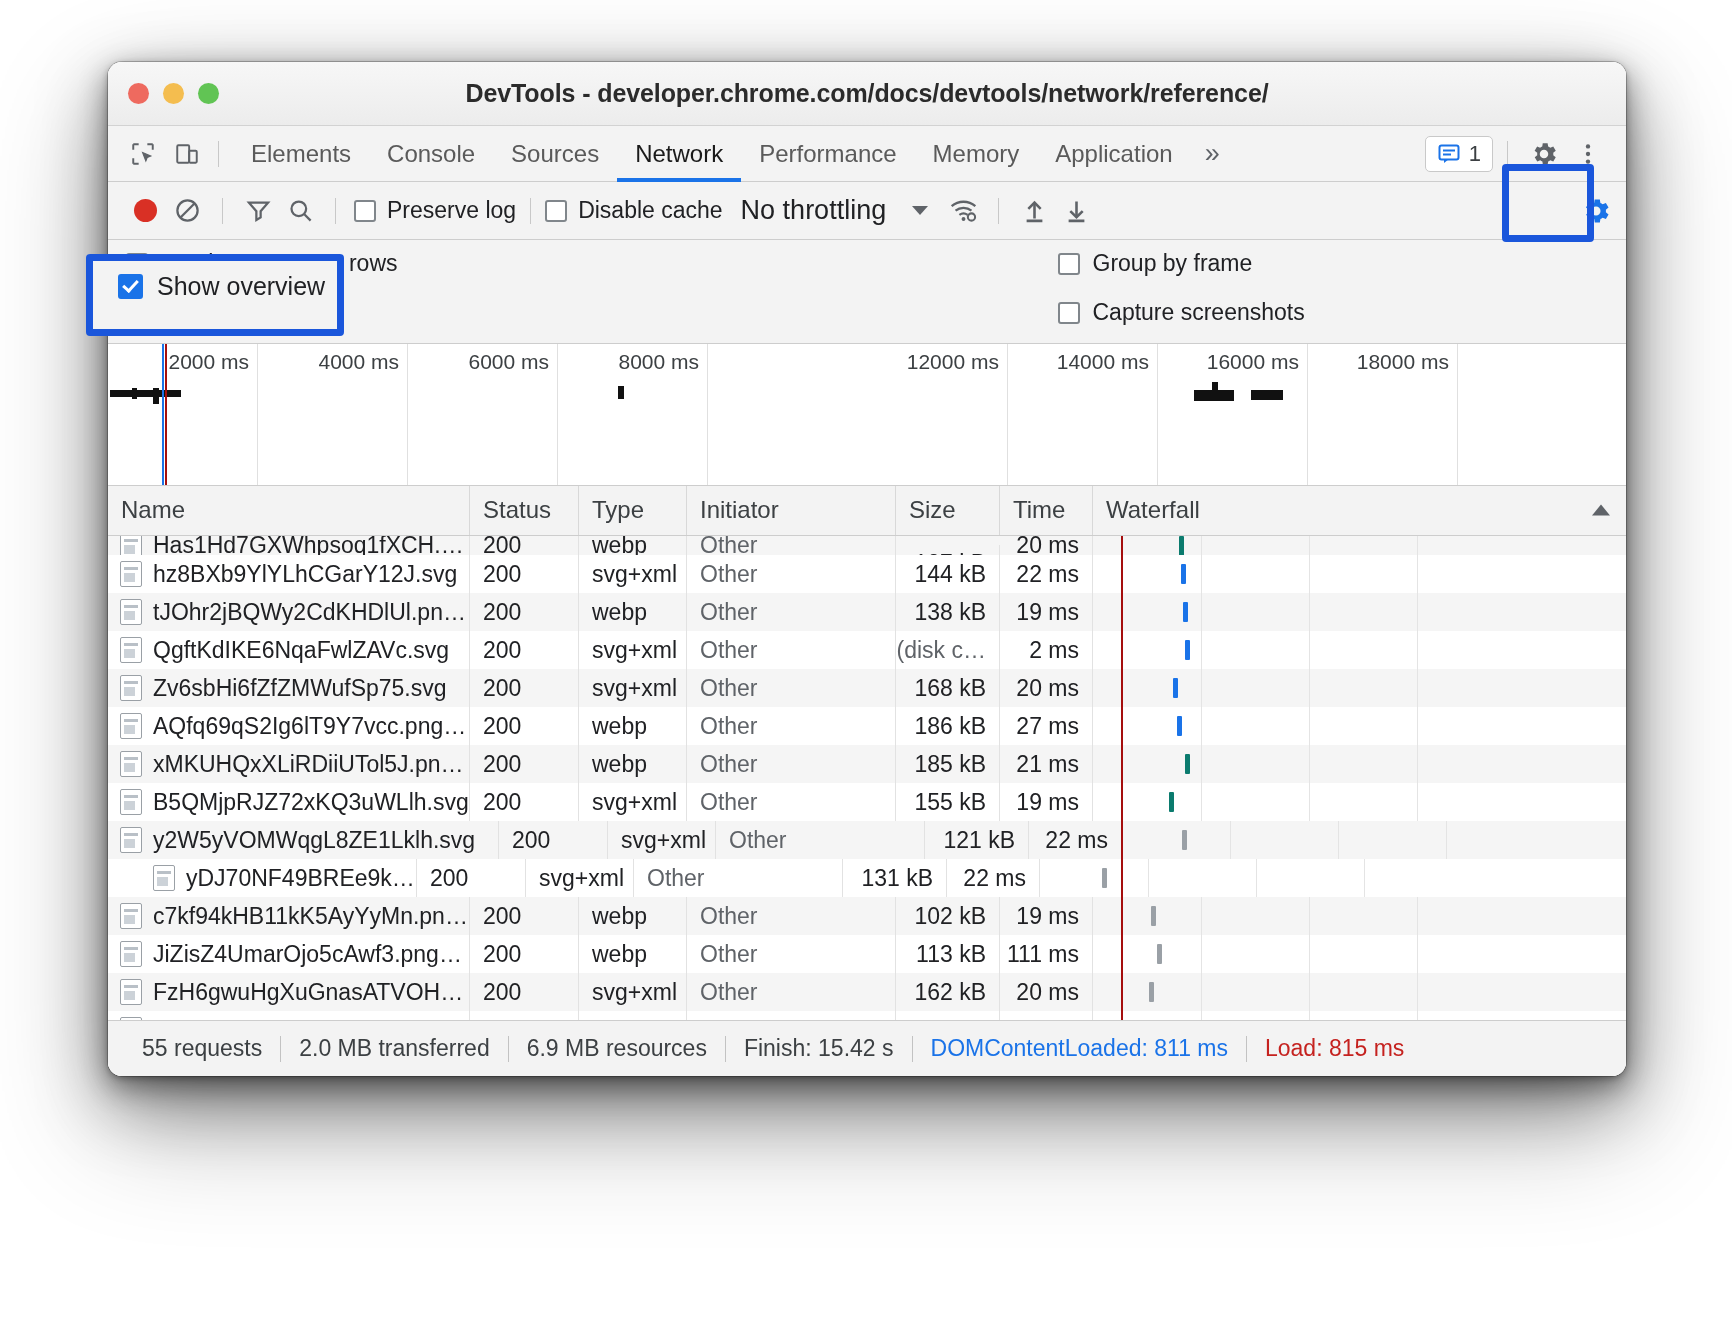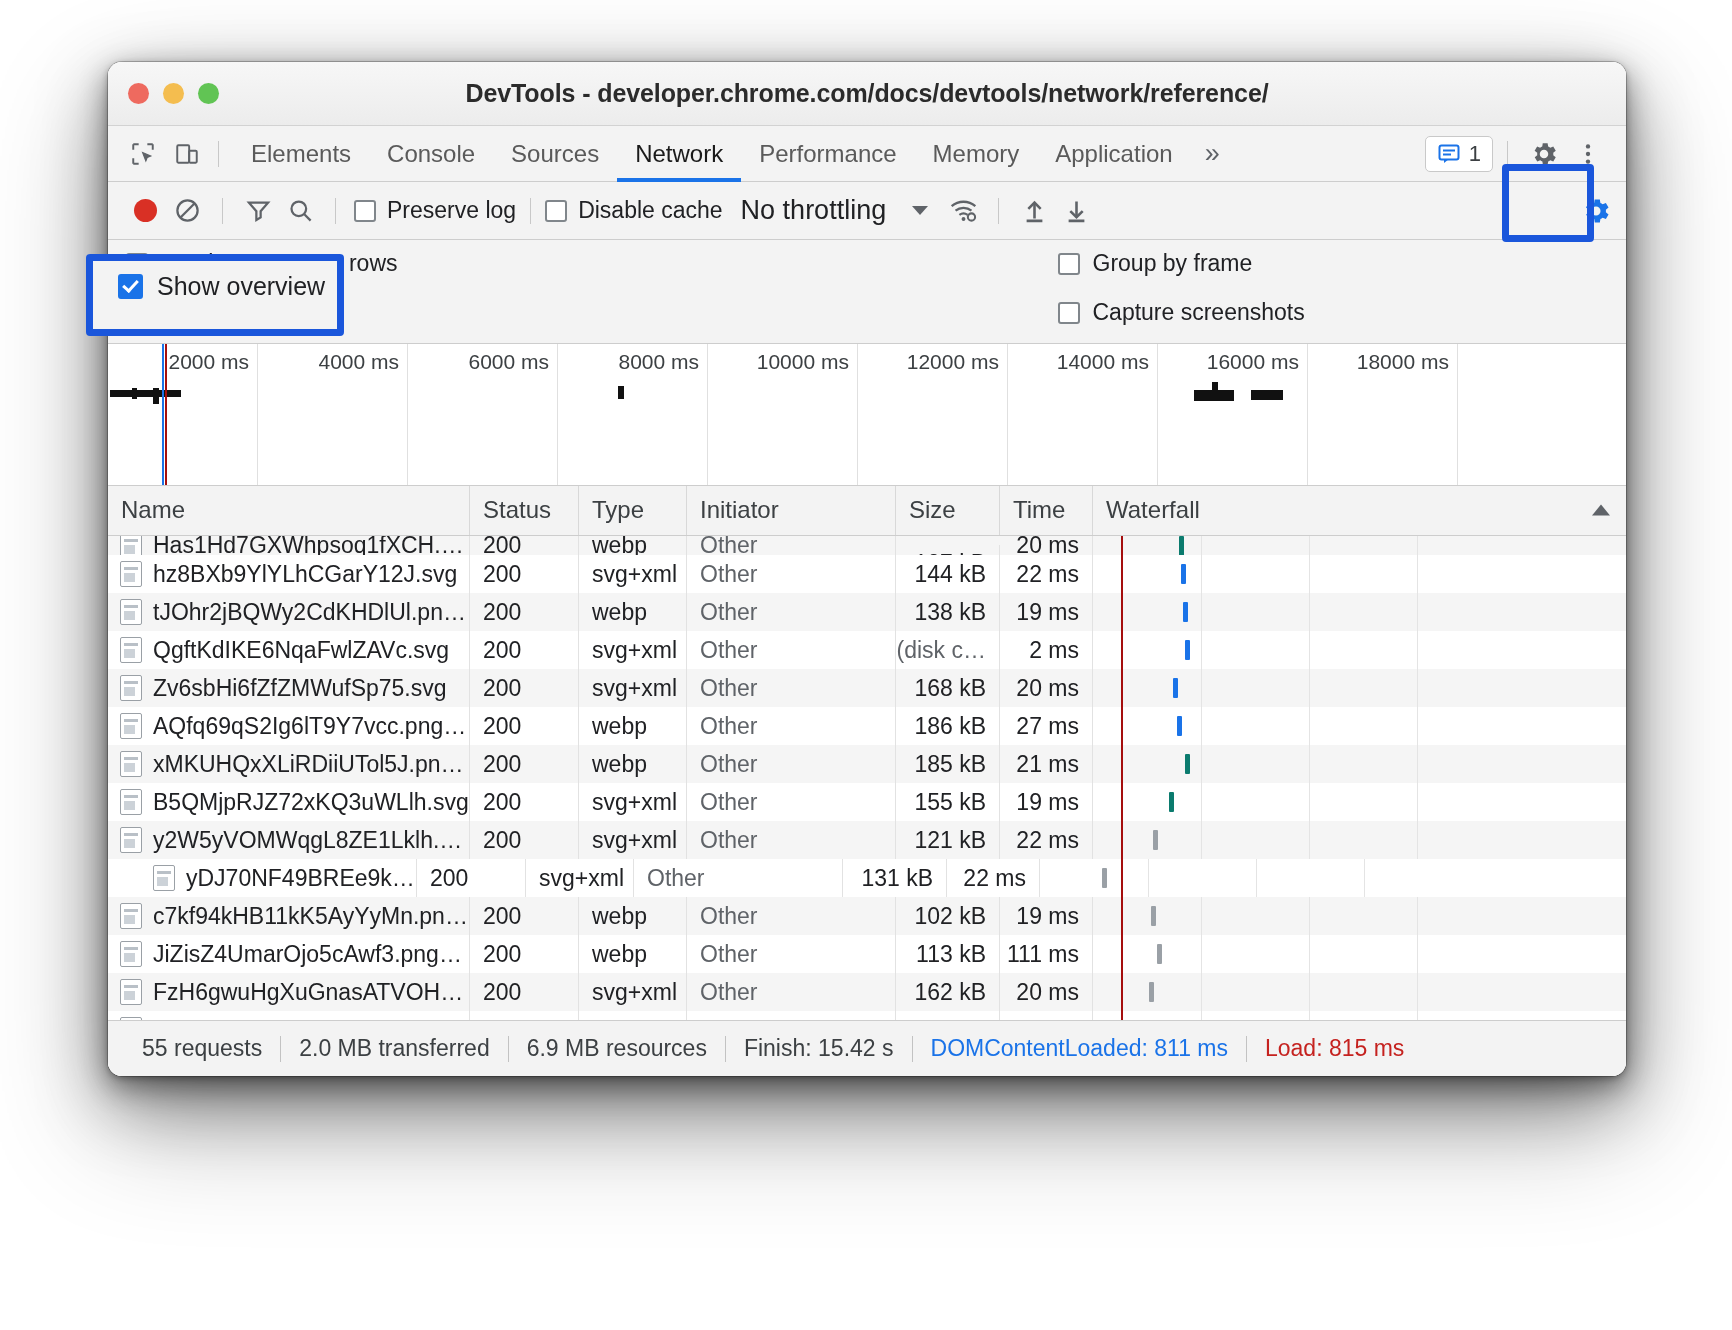--- a/index.html
+++ b/index.html
@@ -424,23 +424,20 @@
         </div>
       <div class="ov-cell" style="left:150px;width:150px">
           <span class="ov-label">4000 ms</span>
         </div>
       <div class="ov-cell" style="left:300px;width:150px">
           <span class="ov-label">6000 ms</span>
         </div>
       <div class="ov-cell" style="left:450px;width:150px">
           <span class="ov-label">8000 ms</span>
         </div>
-      <div class="ov-cell" style="left:600px;width:150px">
-          <span class="ov-label">10000 ms</span>
-        </div>
       <div class="ov-cell" style="left:750px;width:150px">
           <span class="ov-label">12000 ms</span>
         </div>
       <div class="ov-cell" style="left:900px;width:150px">
           <span class="ov-label">14000 ms</span>
         </div>
       <div class="ov-cell" style="left:1050px;width:150px">
           <span class="ov-label">16000 ms</span>
         </div>
       <div class="ov-cell" style="left:1200px;width:150px">
@@ -610,21 +607,21 @@
             <div class="cell num" style="width: 104px;">155 kB</div>
             <div class="cell num" style="width: 93px;">19 ms</div>
             <div class="cell wf">
               <div class="wf-grid" style="left: 108px;"></div>
               <div class="wf-grid" style="left: 216px;"></div>
               <div class="wf-grid" style="left: 324px;"></div>
               <div class="wf-bar" style="left: 76px; top: 9px; height: 20px; background: rgb(11, 123, 110);"></div>
             </div>
           </div>
           <div class="row alt">
-            <div class="cell name" style="width: 362px;">
+            <div class="cell name" style="width: 391px;">
               <span class="fileicon"></span>
               <span class="nametext">y2W5yVOMWqgL8ZE1Lklh.svg</span>
             </div>
             <div class="cell pad" style="width: 109px;">200</div>
             <div class="cell pad" style="width: 108px;">svg+xml</div>
             <div class="cell pad muted" style="width: 209px;">Other</div>
             <div class="cell num" style="width: 104px;">121 kB</div>
             <div class="cell num" style="width: 93px;">22 ms</div>
             <div class="cell wf">
               <div class="wf-grid" style="left: 108px;"></div>

